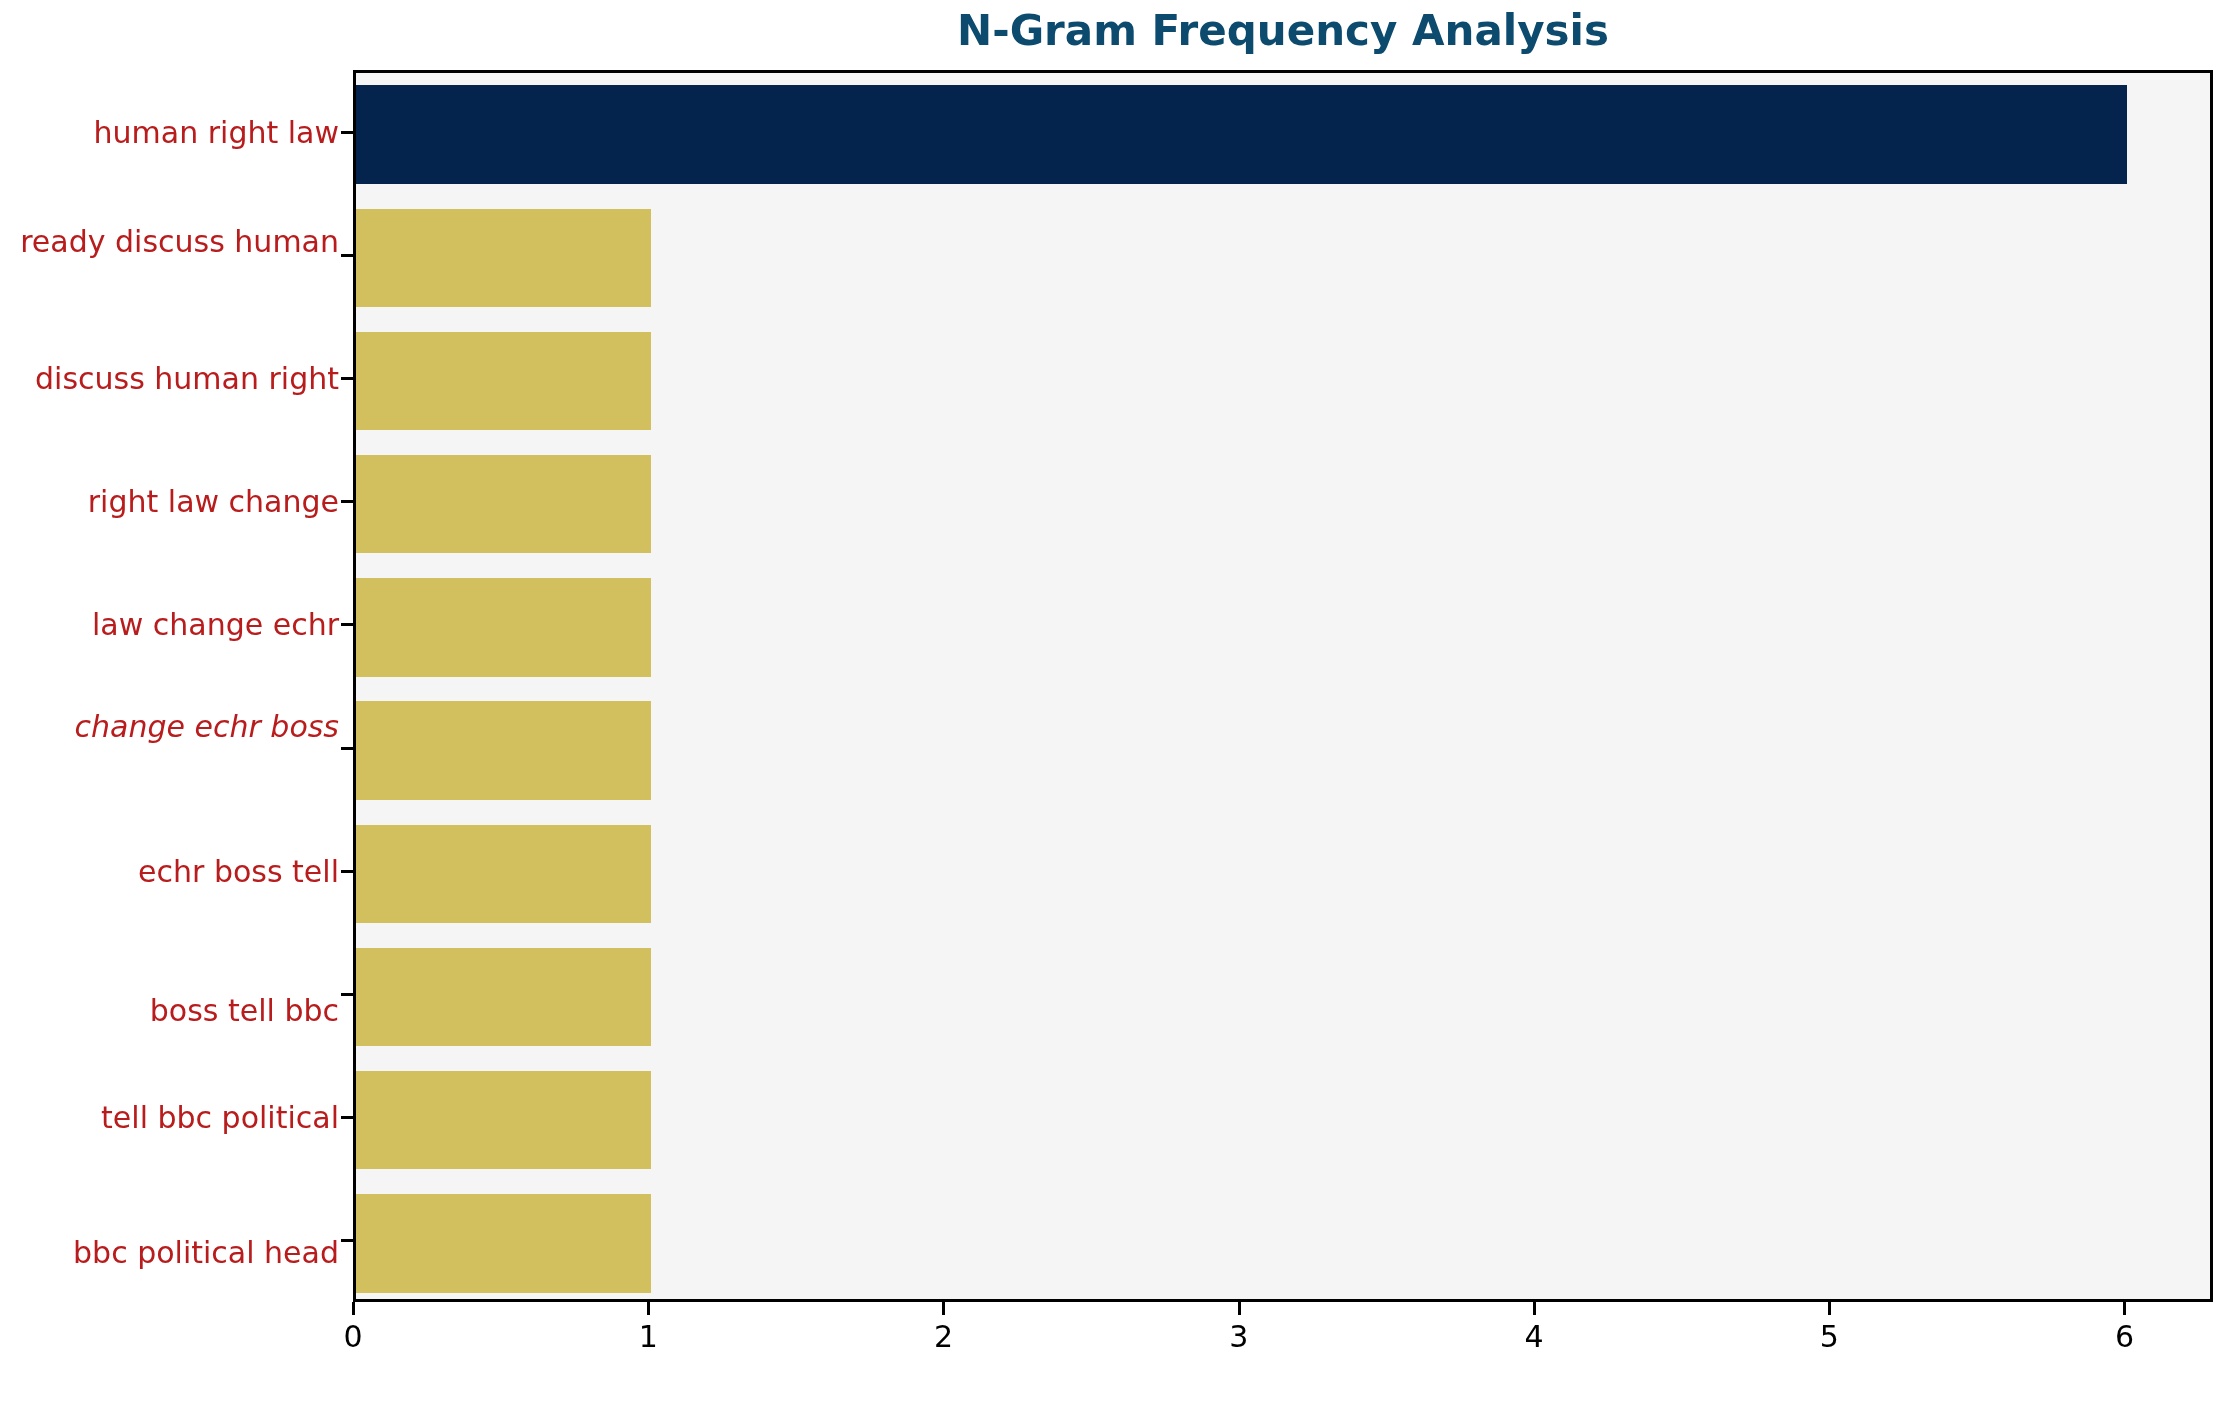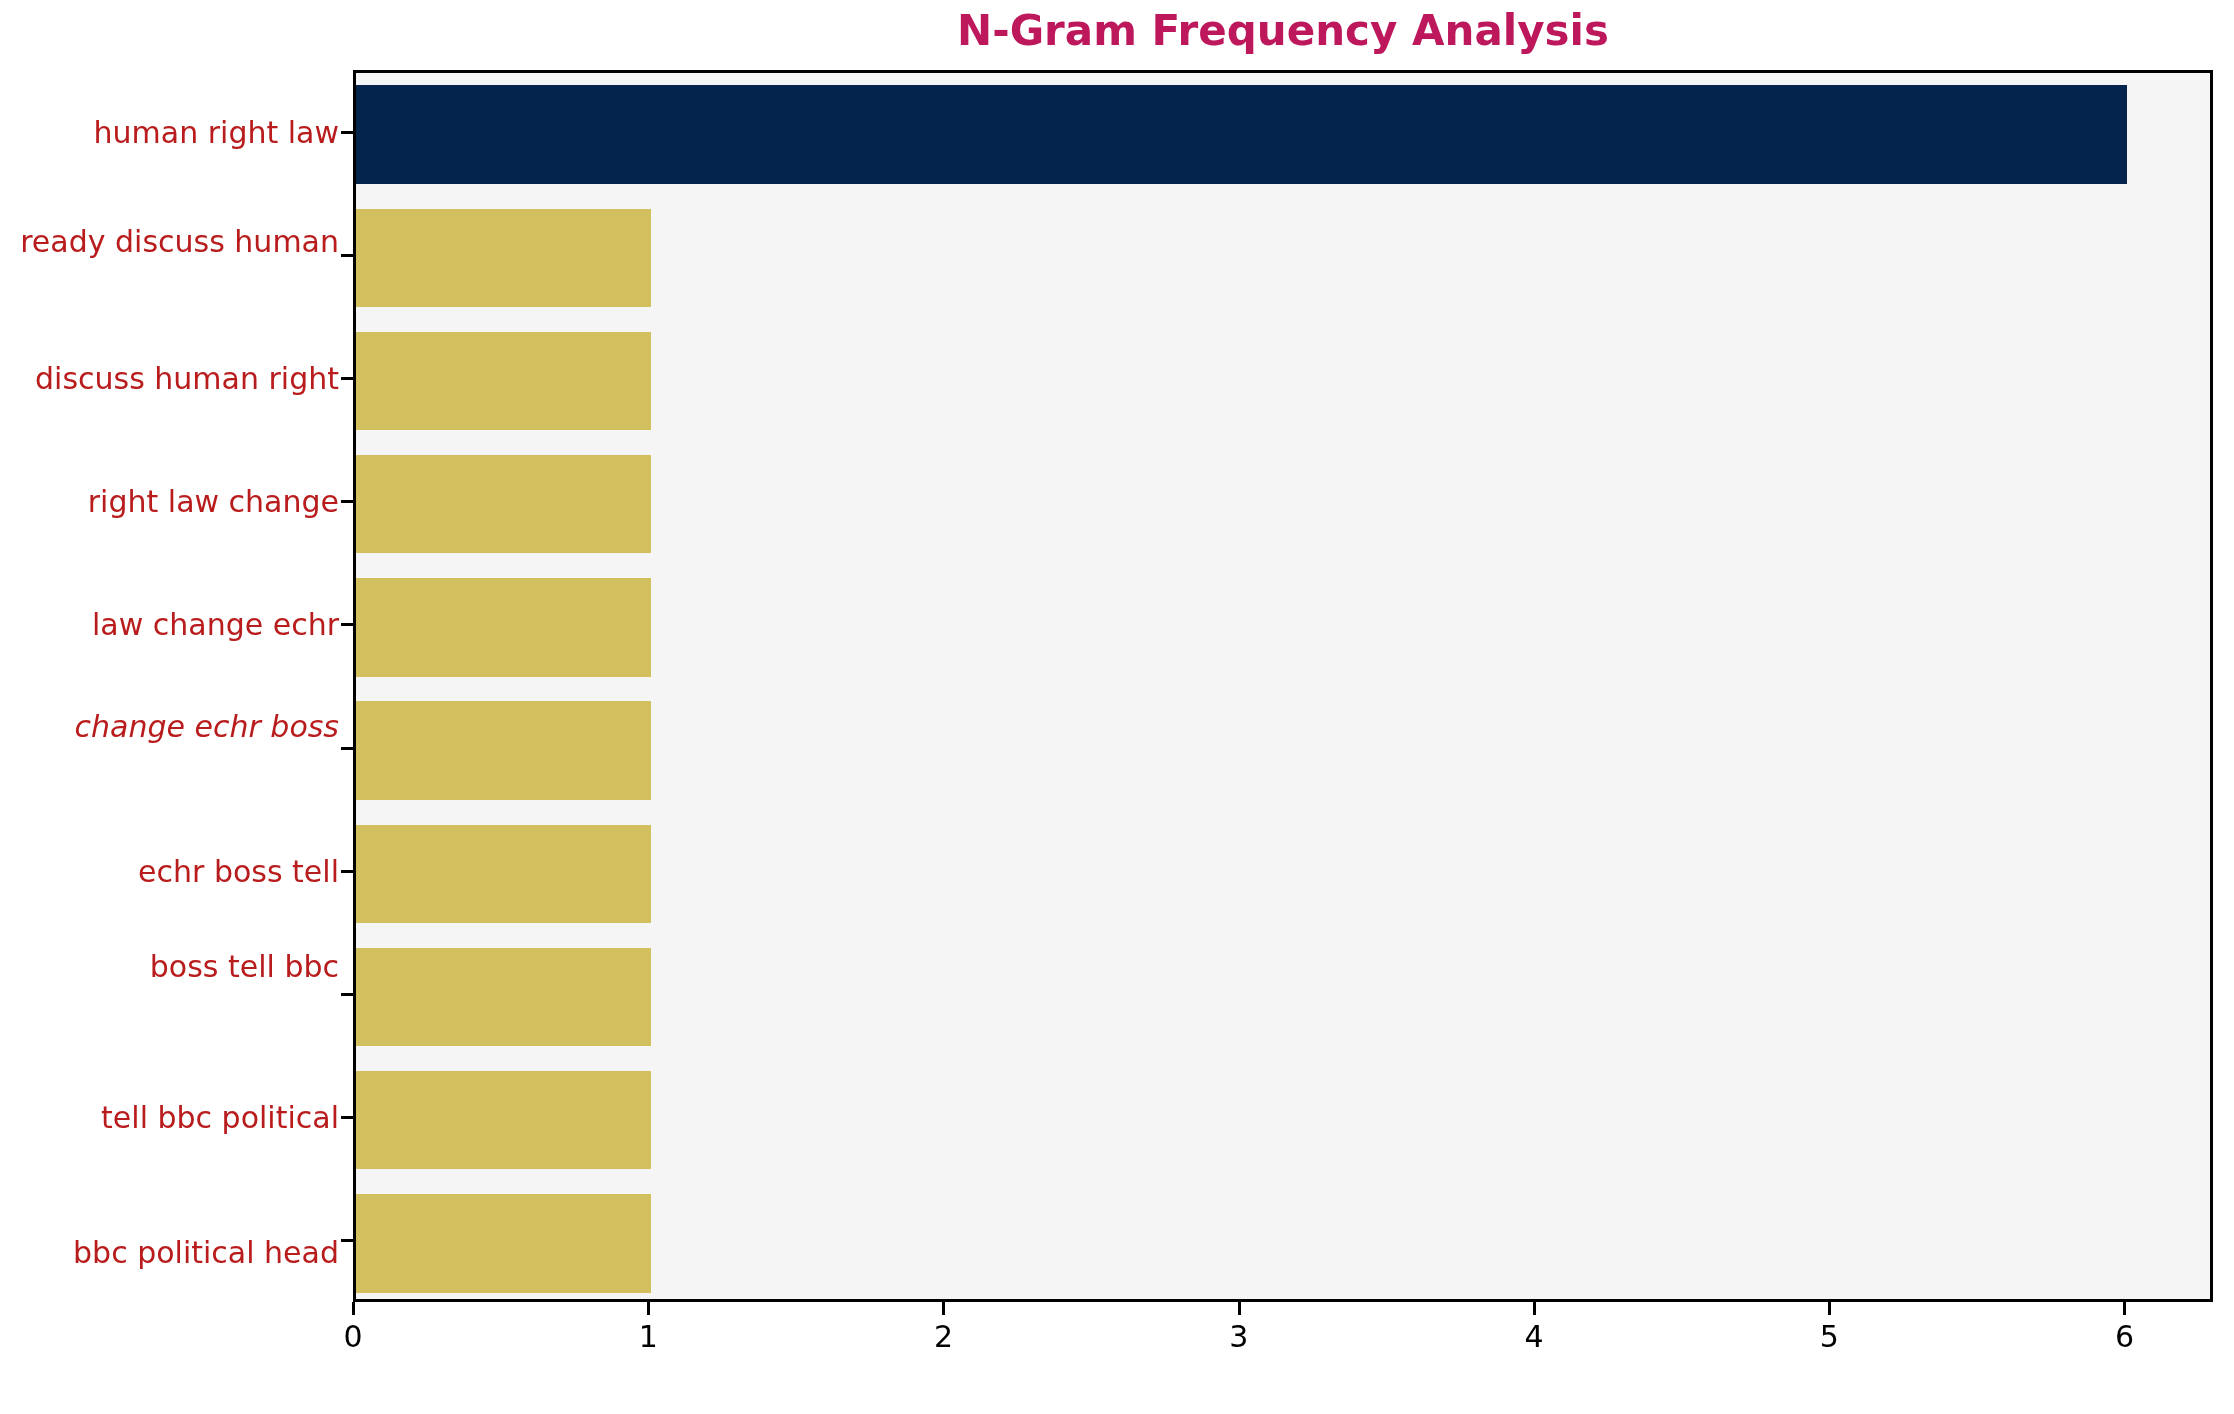--- a/index.html
+++ b/index.html
@@ -27,21 +27,21 @@
   #chart-title {
     position: absolute;
     left: 353px;
     top: 2px;
     width: 1860px;
     height: 58px;
     line-height: 58px;
     text-align: center;
     font-size: 42px;
     font-weight: bold;
-    color: #be185d;
+    color: #0c4a6e;
     font-family: "DejaVu Sans", sans-serif;
     white-space: nowrap;
   }
 
   
   #plot-area {
     position: absolute;
     left: 353px;
     top: 70px;
     width: 1860px;
@@ -143,21 +143,21 @@
       <div class="y-tick-label" style="top: 308px;">discuss human right</div>
       <div class="y-tick-mark" style="top: 308px;"></div>
       <div class="y-tick-label" style="top: 431.2px;">right law change</div>
       <div class="y-tick-mark" style="top: 431.2px;"></div>
       <div class="y-tick-label" style="top: 554.4px;">law change echr</div>
       <div class="y-tick-mark" style="top: 554.4px;"></div>
       <div class="y-tick-label" style="top: 656px; font-style: italic;">change echr boss</div>
       <div class="y-tick-mark" style="top: 677.6px;"></div>
       <div class="y-tick-label" style="top: 800.8px;">echr boss tell</div>
       <div class="y-tick-mark" style="top: 800.8px;"></div>
-      <div class="y-tick-label" style="top: 896px;">boss tell bbc</div>
+      <div class="y-tick-label" style="top: 940px;">boss tell bbc</div>
       <div class="y-tick-mark" style="top: 924px;"></div>
       <div class="y-tick-label" style="top: 1047.2px; margin-left: 23px;">tell bbc political</div>
       <div class="y-tick-mark" style="top: 1047.2px;"></div>
       <div class="y-tick-label" style="top: 1182px;">bbc political head</div>
       <div class="y-tick-mark" style="top: 1170.4px;"></div>
     </div>
 
   <div id="plot-area" style="background: rgb(245, 245, 245);">
     <div id="bars-layer">
         <div class="bar" style="top: 12.32px; height: 98.56px; width: 1771.43px; background: rgb(4, 36, 78);"></div>

